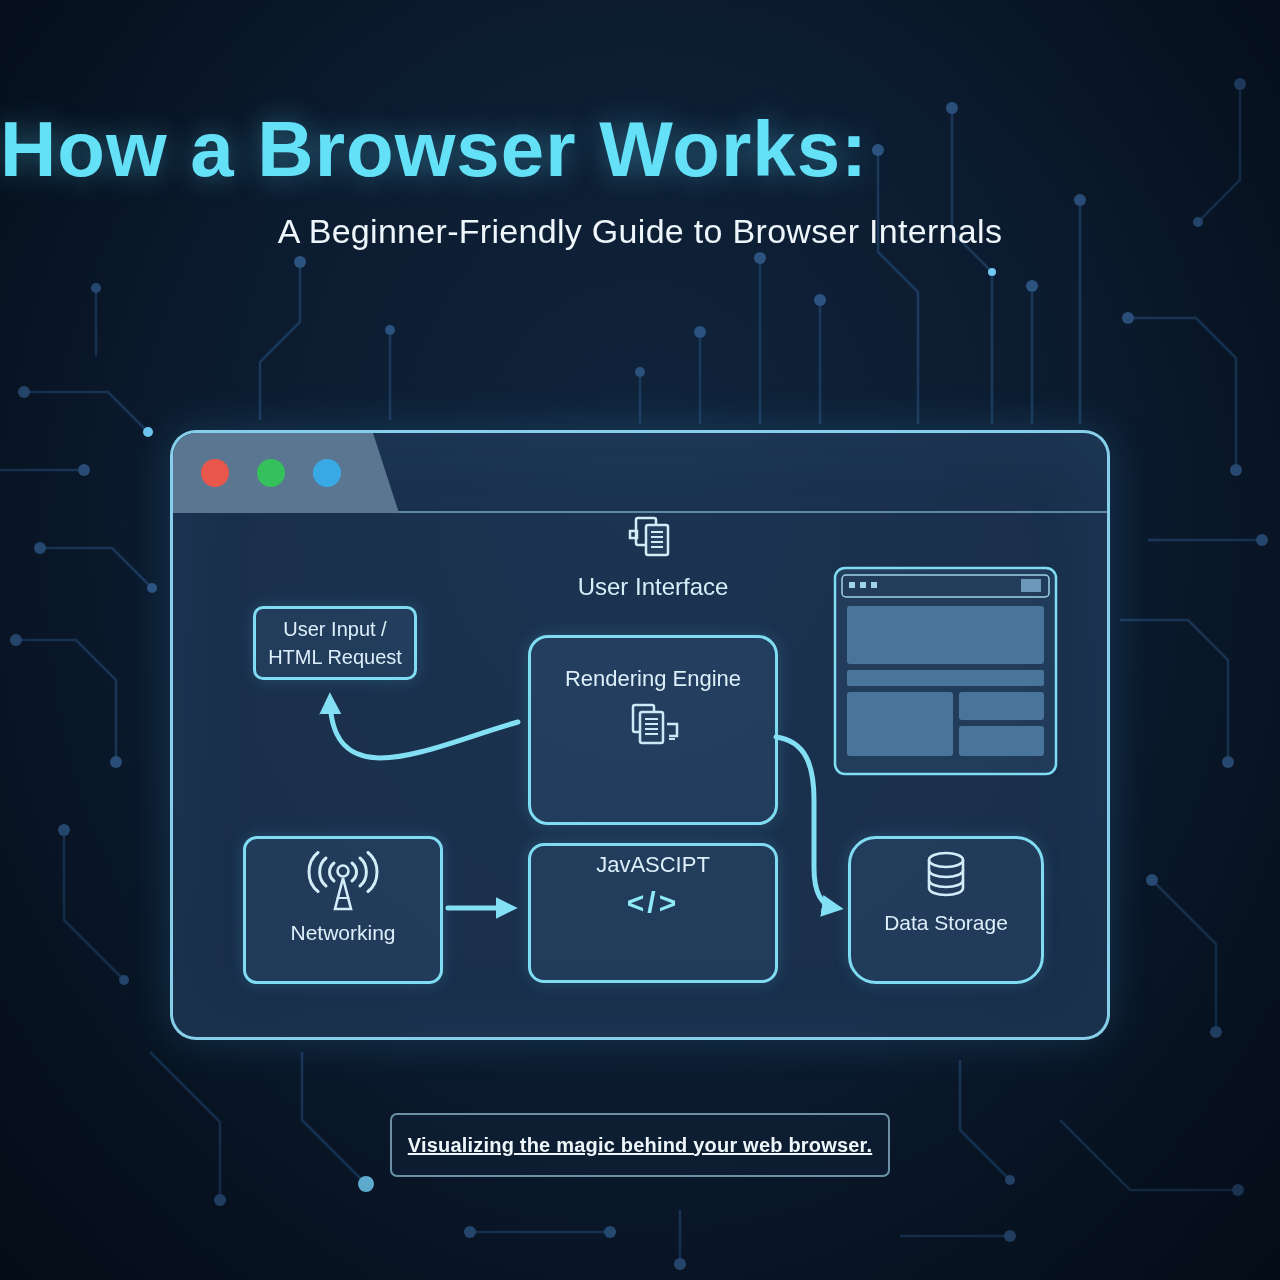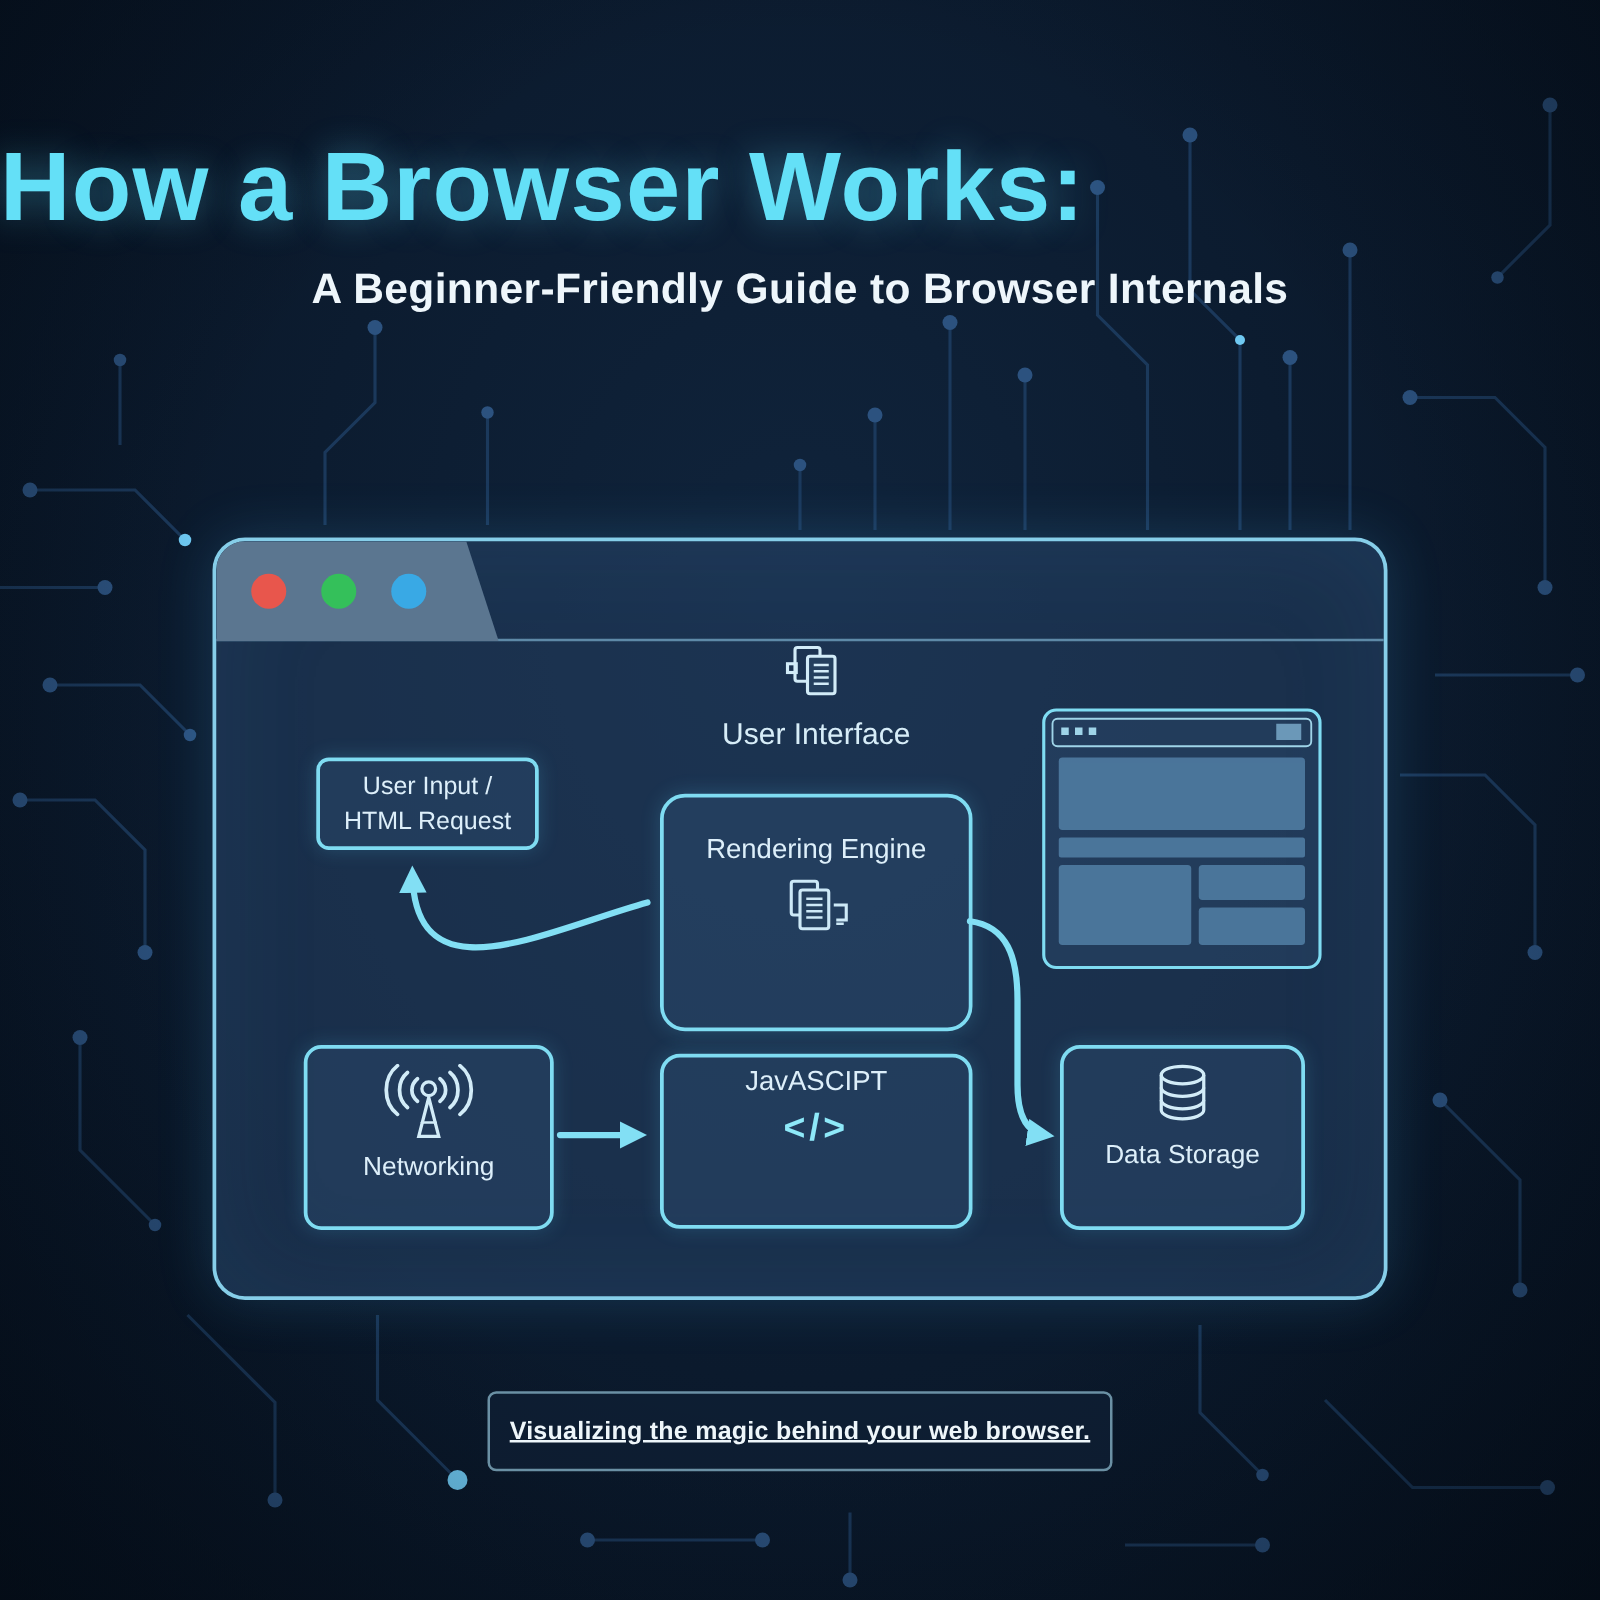--- a/index.html
+++ b/index.html
@@ -8,52 +8,52 @@
   .canvas { position:relative; width:1280px; height:1280px; overflow:hidden;
             background: radial-gradient(ellipse at 50% 38%, #10243c 0%, #0b1a2d 55%, #071322 100%); }
   .circuit { position:absolute; inset:0; }
   .vignette { position:absolute; inset:0; pointer-events:none;
               background: radial-gradient(ellipse at 50% 45%, transparent 55%, rgba(2,7,14,0.55) 100%); }
 
   .title { position:absolute; top:104px; left:0; width:100%; text-align:left;
            font-size:78px; font-weight:bold; color:#64e0f7; letter-spacing:1px;
            text-shadow:0 0 28px rgba(90,210,245,0.40); }
   .subtitle { position:absolute; top:212px; left:0; width:100%; text-align:center;
-              font-size:34px; font-weight:bold; color:#eef6fb; letter-spacing:0.3px; }
+              font-size:34px; font-weight:normal; color:#eef6fb; letter-spacing:0.3px; }
 
   .window { position:absolute; left:170px; top:430px; width:940px; height:610px;
             border:3px solid rgba(140,216,242,0.95); border-radius:26px;
             background:rgba(40,68,104,0.50); overflow:hidden;
             box-shadow:0 0 44px rgba(70,170,230,0.20), inset 0 0 90px rgba(70,150,210,0.10); }
   .titlebar { position:absolute; top:0; left:0; width:100%; height:80px;
               border-bottom:2px solid rgba(150,210,240,0.55); }
   .tab { position:absolute; top:0; left:0; width:226px; height:80px; background:#5b7690;
          clip-path:polygon(0 0, 200px 0, 226px 100%, 0 100%);
          display:flex; align-items:center; gap:28px; padding-left:28px; }
   .dot { width:28px; height:28px; border-radius:50%; flex:0 0 auto; }
   .dot.red   { background:#e8564c; }
   .dot.green { background:#34c05a; }
   .dot.blue  { background:#39a9e5; }
 
   .node { position:absolute; border:3px solid #7fdcf2; background:rgba(58,92,134,0.28);
           color:#ddeffa; text-align:center; box-shadow:0 0 16px rgba(90,200,240,0.20); }
-  .node-user-input { left:80px; top:173px; width:178px; height:74px; border-radius:10px;
+  .node-user-input { left:80px; top:173px; width:164px; height:74px; border-radius:10px;
                      font-size:20px; line-height:1.4; display:flex; flex-direction:column;
                      justify-content:center; }
   .ui-group { position:absolute; left:392px; top:82px; width:176px; text-align:center; color:#d7edf8; }
   .ui-group .lbl { margin-top:4px; font-size:24px; }
   .node-rendering { left:355px; top:202px; width:250px; height:190px; border-radius:20px;
                     padding-top:26px; font-size:22px; line-height:1.4; }
   .wireframe { position:absolute; left:660px; top:133px; width:225px; height:210px; }
   .node-networking { left:70px; top:403px; width:200px; height:148px; border-radius:14px; padding-top:12px; }
   .node-networking .lbl { font-size:21px; margin-top:2px; }
   .node-javascript { left:355px; top:410px; width:250px; height:140px; border-radius:16px; padding-top:6px; }
   .node-javascript .lbl { font-size:22px; }
   .node-javascript .code { margin-top:8px; font-size:30px; font-weight:bold; color:#8ee9f9; letter-spacing:3px; }
-  .node-storage { left:675px; top:403px; width:196px; height:148px; border-radius:16px; padding-top:10px; }
+  .node-storage { left:675px; top:403px; width:196px; height:148px; border-radius:28px; padding-top:10px; }
   .node-storage .lbl { font-size:21px; margin-top:2px; }
 
   .connectors { position:absolute; inset:0; pointer-events:none; }
 
   .caption { position:absolute; left:390px; top:1113px; width:500px; height:64px;
              border:2px solid rgba(170,222,242,0.6); border-radius:7px;
              background:rgba(16,34,56,0.55); display:flex; align-items:center; justify-content:center;
              color:#eef6fa; font-size:20px; font-weight:bold; letter-spacing:0.2px;text-decoration:underline; }
 </style>
 </head>

